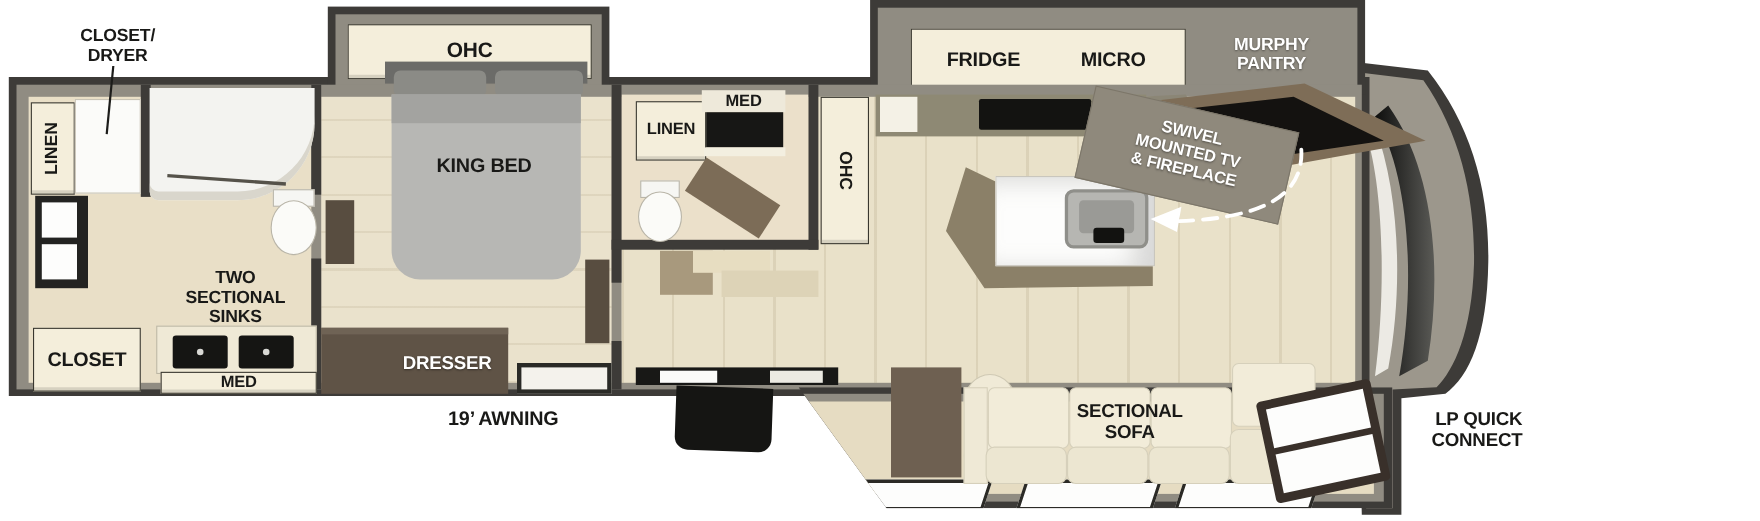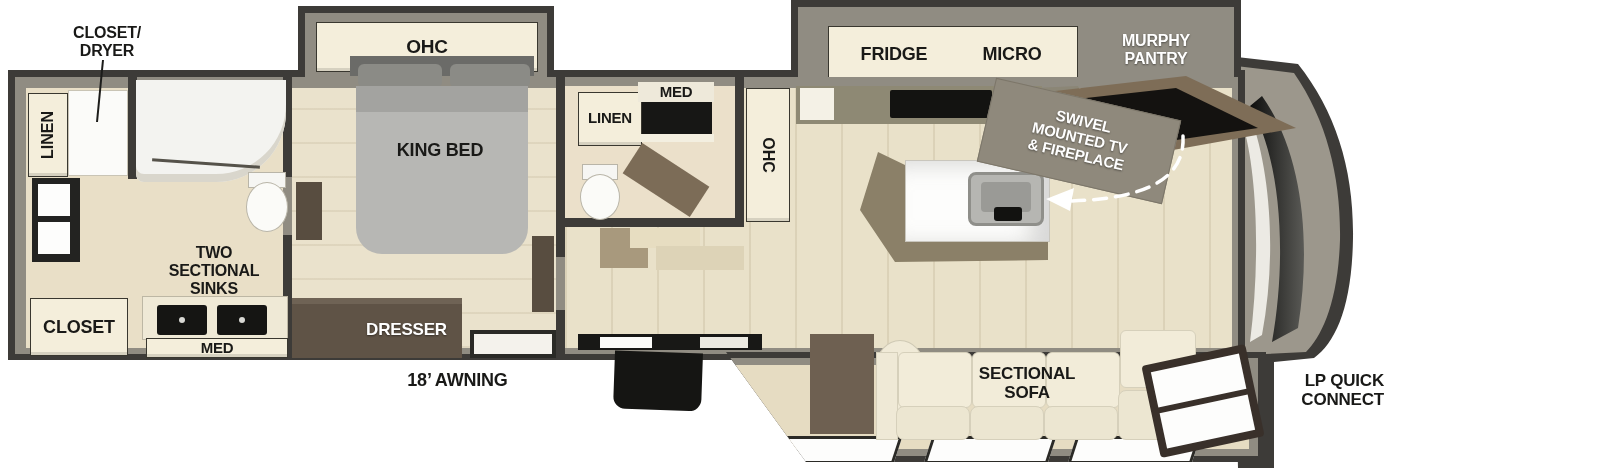--- a/index.html
+++ b/index.html
@@ -195,17 +195,17 @@
   <div class="lbl" style="left:52px;top:24px;width:110px;font-size:16px;">CLOSET/
 DRYER</div>
   <div class="lbl" style="left:370px;top:140px;width:140px;font-size:18px;">KING BED</div>
   <div class="lbl" style="left:158px;top:244px;width:112px;font-size:16px;">TWO
 SECTIONAL
 SINKS</div>
   <div class="lbl" style="left:952px;top:364px;width:150px;font-size:17px;">SECTIONAL
 SOFA</div>
   <div class="lbl white" style="left:1102px;top:32px;width:108px;font-size:16px;">MURPHY
 PANTRY</div>
-  <div class="lbl" style="left:390px;top:370px;width:135px;font-size:18px;">18’ AWNING</div>
+  <div class="lbl" style="left:390px;top:370px;width:135px;font-size:18px;">19’ AWNING</div>
   <div class="lbl" style="left:1280px;top:371px;width:104px;font-size:17px;text-align:right;">LP QUICK
 CONNECT</div>
 
 </div>
 
 </body></html>

